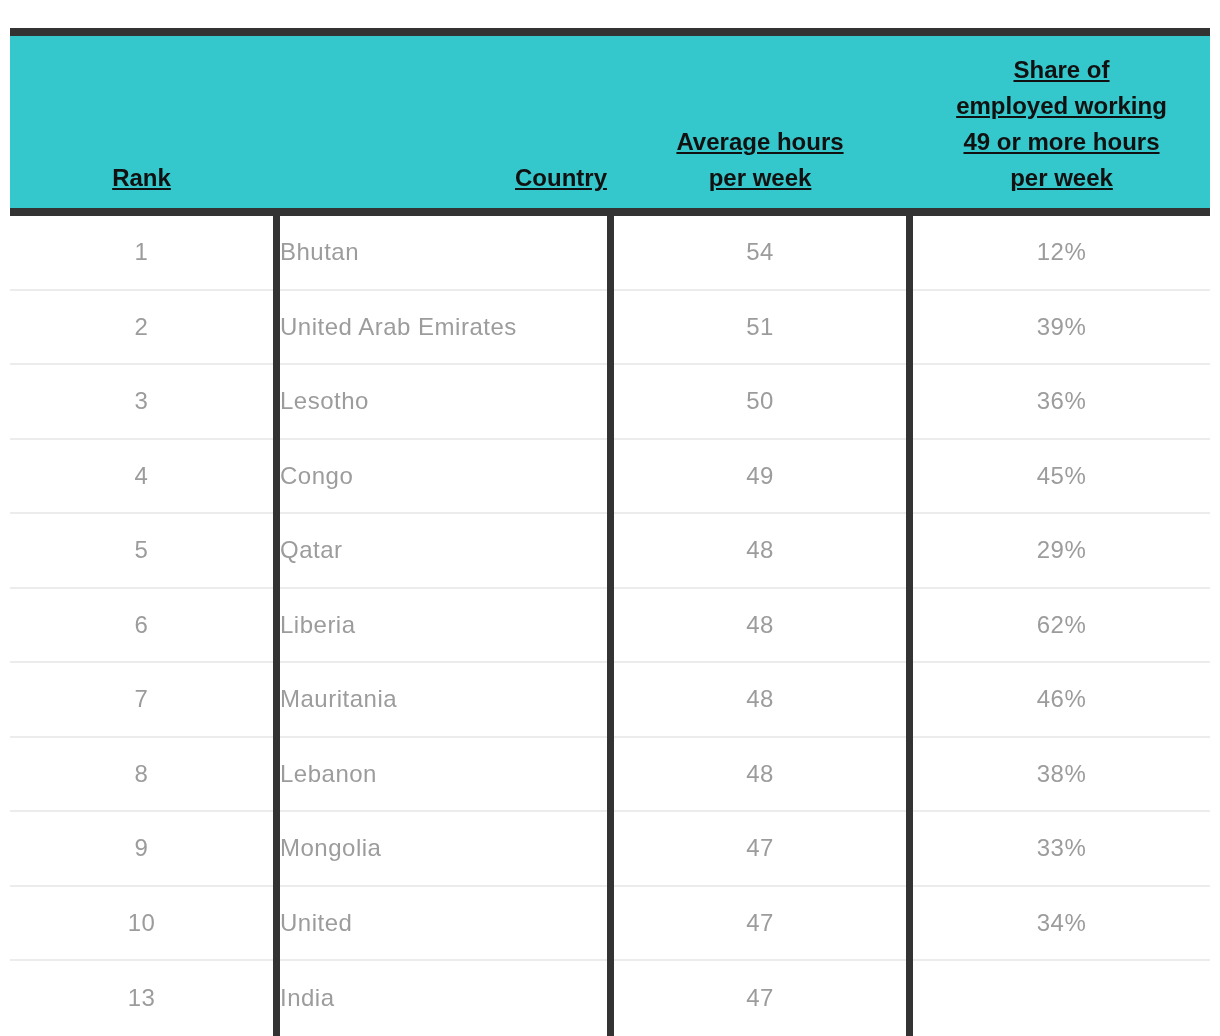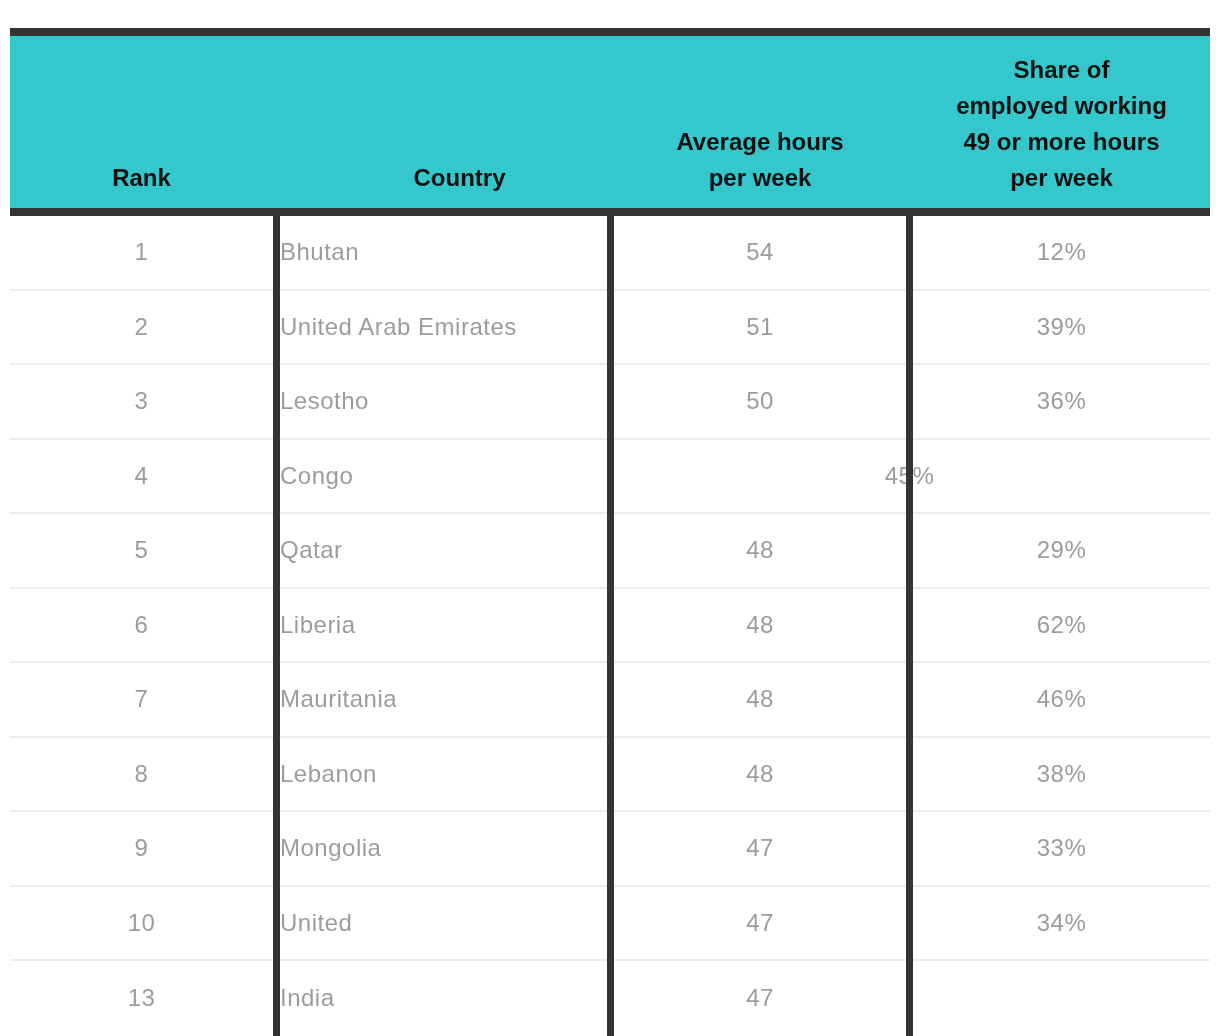--- a/index.html
+++ b/index.html
@@ -28,23 +28,24 @@
   }
   .th {
     align-self: end;
     padding-bottom: 12px;
     font-size: 24px;
     font-weight: bold;
     color: #111111;
     line-height: 36px;
     white-space: pre-line;
     text-align: center;
+    text-decoration: underline;
   }
   .th.country-h {
-    text-align: center;
+    text-align: right;
     padding-left: 32px;
   }
   .tbody {
     position: relative;
   }
   .row {
     box-sizing: border-box;
     height: 74.5px;
     display: grid;
     grid-template-columns: 263px 7px 327px 7px 292px 7px 297px;
@@ -125,20 +126,21 @@
           <div></div>
         <div class="cell">50</div>
           <div></div>
         <div class="cell">36%</div>
       </div>
       <div class="row">
         <div class="cell">4</div>
           <div></div>
         <div class="cell country">Congo</div>
           <div></div>
+        <div class="cell">49</div>
           <div></div>
         <div class="cell">45%</div>
       </div>
       <div class="row">
         <div class="cell">5</div>
           <div></div>
         <div class="cell country">Qatar</div>
           <div></div>
         <div class="cell">48</div>
           <div></div>

